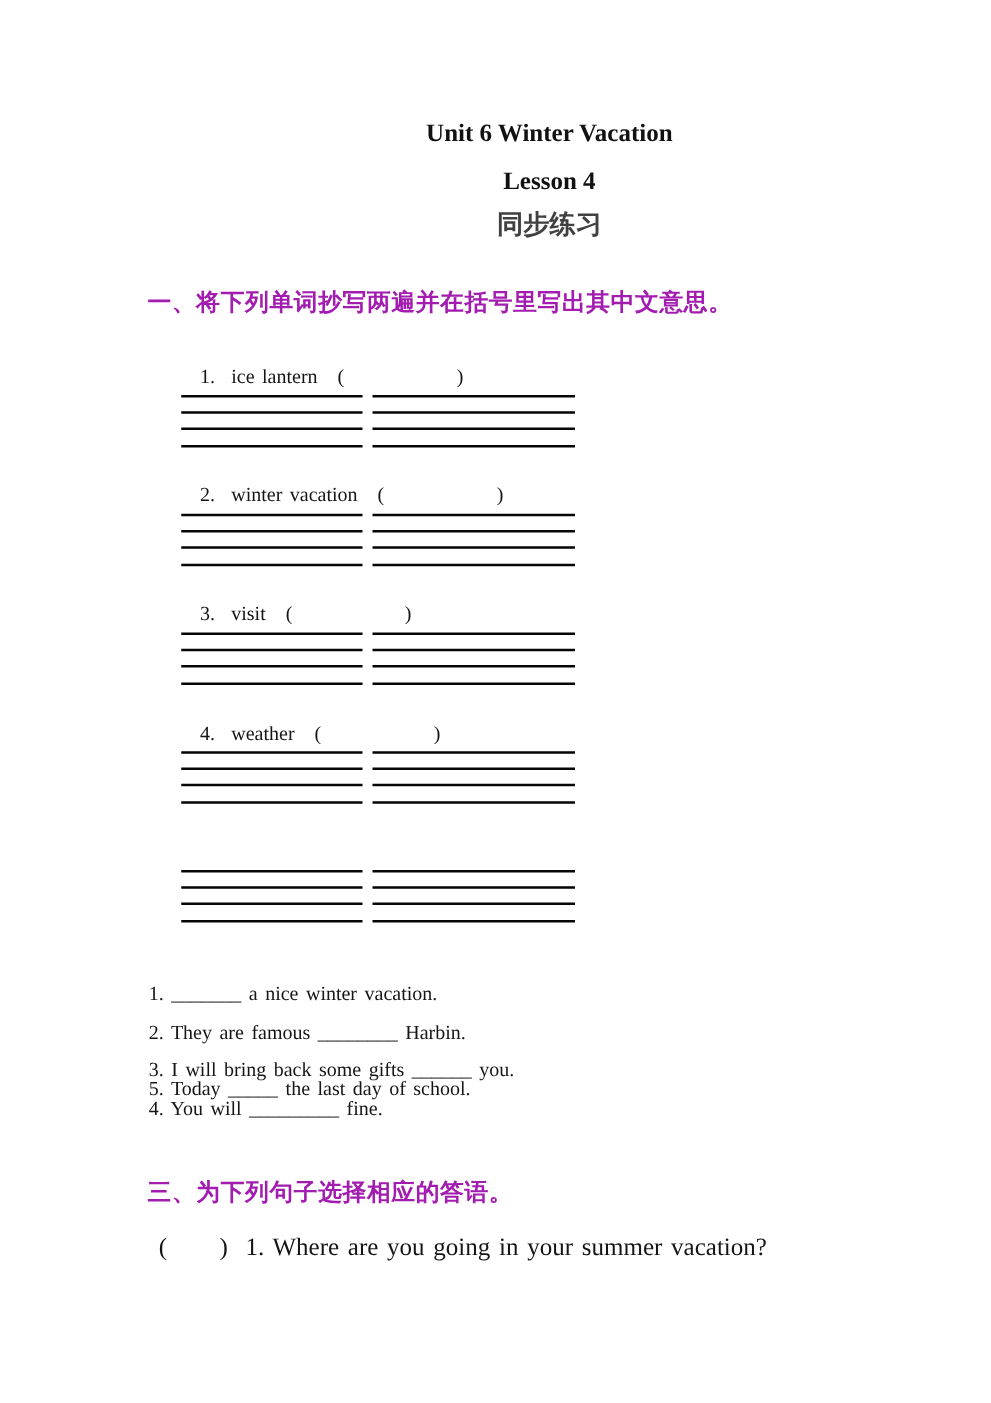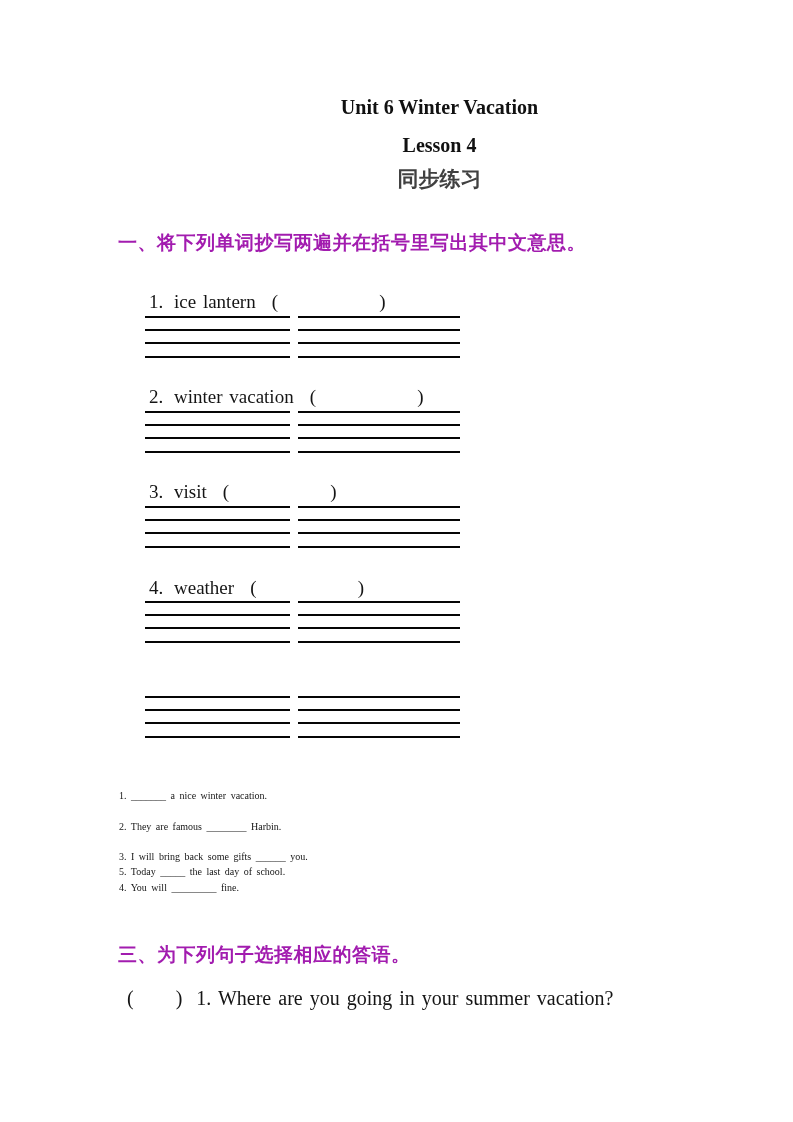--- a/index.html
+++ b/index.html
@@ -41,22 +41,22 @@
     left: 118px;
     font-family: "DejaVu Sans", sans-serif;
     font-weight: bold;
     font-size: 19px;
     line-height: 24px;
     letter-spacing: 0.5px;
     color: #a21caf;
     white-space: nowrap;
   }
   .item-label {
-    left: 122px;
-    font-size: 19px;
+    left: 136px;
+    font-size: 16px;
     line-height: 18px;
     white-space: pre;
     word-spacing: 2px;
   }
   .item-num {
     display: inline-block;
     width: 25px;
   }
   .item-bracket {
     white-space: pre;
@@ -72,21 +72,21 @@
   .wcol-gap   { width: 8px; }
   .wcol-right { width: 162px; }
   .wline {
     height: 2px;
     background: #050505;
   }
   .wline + .wline { margin-top: 11px; }
   .wline:last-child { margin-top: 12px; }
   .sentence {
     left: 119px;
-    font-size: 10px;
+    font-size: 16px;
     line-height: 18px;
     word-spacing: 2px;
     white-space: pre;
   }
   .question {
     left: 127px;
     font-size: 20px;
     line-height: 18px;
     word-spacing: 2px;
     white-space: pre;

